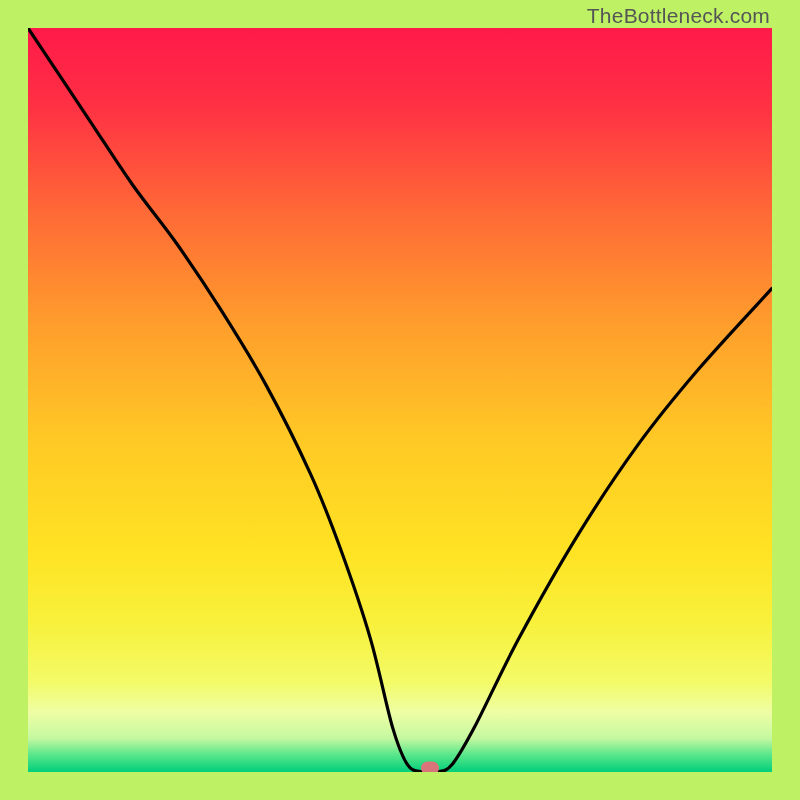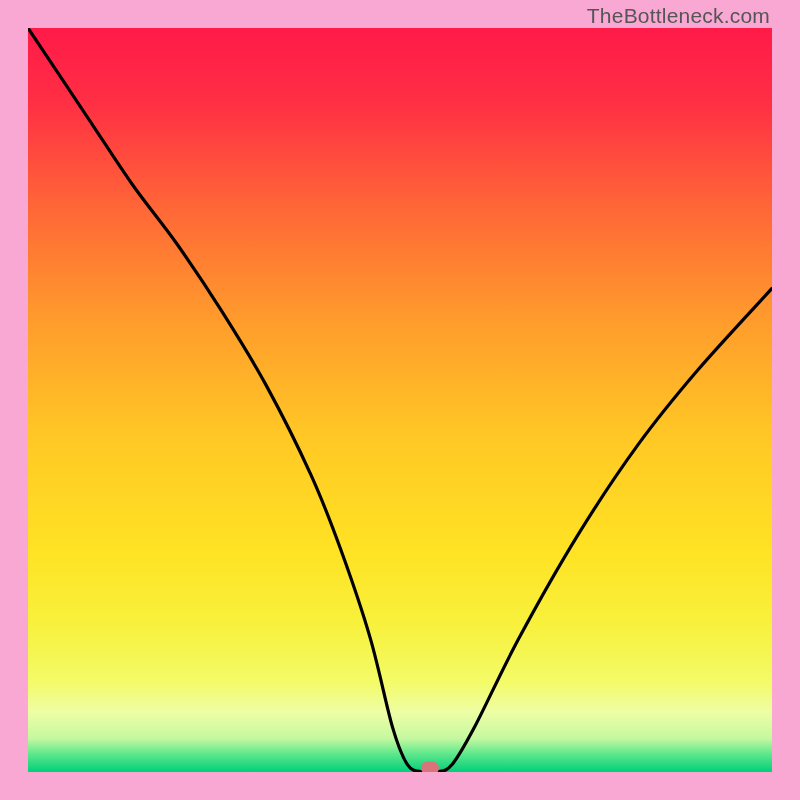--- a/index.html
+++ b/index.html
@@ -8,21 +8,21 @@
     width: 800px;
     height: 800px;
     background: #000;
     overflow: hidden;
     font-family: Arial, Helvetica, sans-serif;
   }
   .frame {
     position: relative;
     width: 800px;
     height: 800px;
-    background: #f9a8d4;
+    background: #bef264;
   }
   .plot-area {
     position: absolute;
     left: 28px;
     top: 28px;
     width: 744px;
     height: 744px;
     overflow: hidden;
   }
   .watermark {

